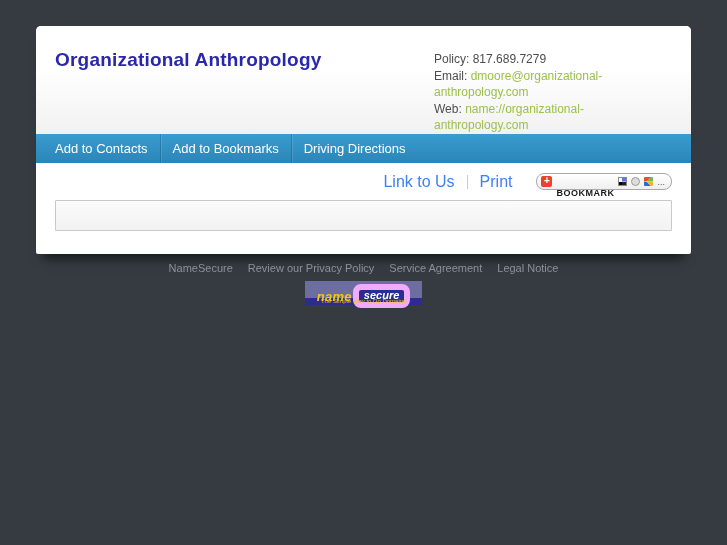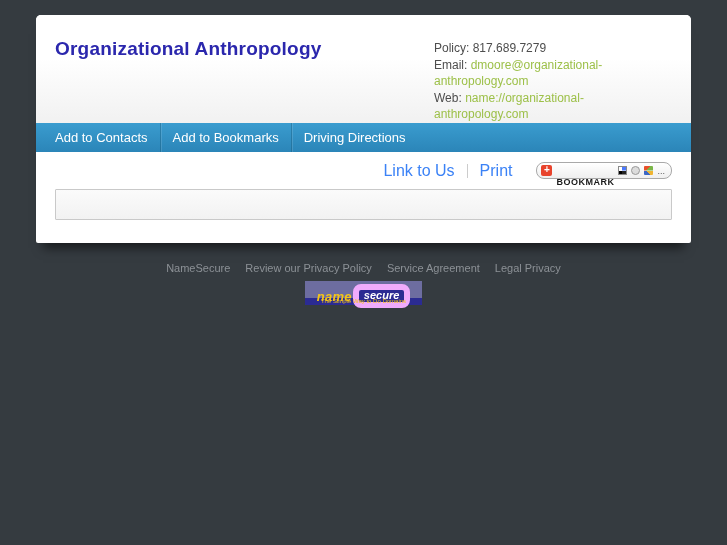--- a/index.html
+++ b/index.html
@@ -5,21 +5,21 @@
   * { margin: 0; padding: 0; box-sizing: border-box; }
   html, body { width: 727px; height: 545px; }
   body {
     background: #353b40;
     font-family: "Liberation Sans", sans-serif;
     overflow: hidden;
   }
   
   .card {
     position: absolute;
-    left: 36px; top: 15px;
+    left: 36px; top: 26px;
     width: 655px; height: 228px;
     background: #ffffff;
     border-radius: 5px 5px 2px 2px;
     box-shadow: 0 12px 10px -7px rgba(0,0,0,0.55);
     overflow: hidden;
   }
   .card-header {
     height: 108px;
     background: linear-gradient(#ffffff 40%, #f1f1f1 100%);
     display: flex;
@@ -241,21 +241,21 @@
 
   <div class="content-box"></div>
 
 </div>
 
 <div class="footer">
   <ul class="footer-links">
     <li><a href="#">NameSecure</a></li>
     <li><a href="#">Review our Privacy Policy</a></li>
     <li><a href="#">Service Agreement</a></li>
-    <li><a href="#">Legal Privacy</a></li>
+    <li><a href="#">Legal Notice</a></li>
   </ul>
   <div class="logo">
     <div class="logo-top">
       <span class="logo-name">name</span>
       <span class="logo-secure">secure</span>
     </div>
     <div class="logo-tagline">The Simple Way to Do Domains</div>
   </div>
 </div>
 

